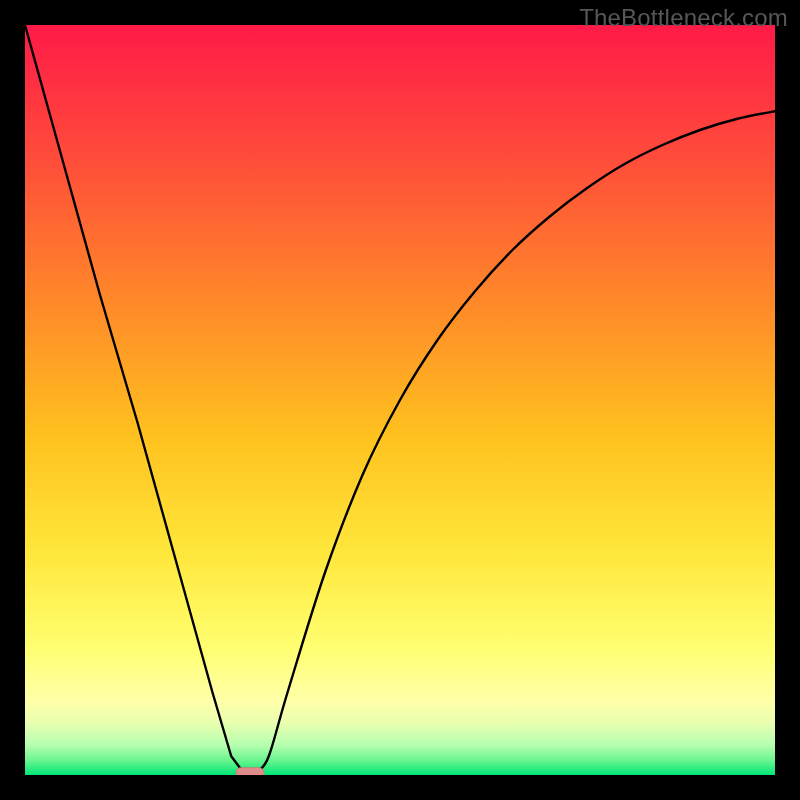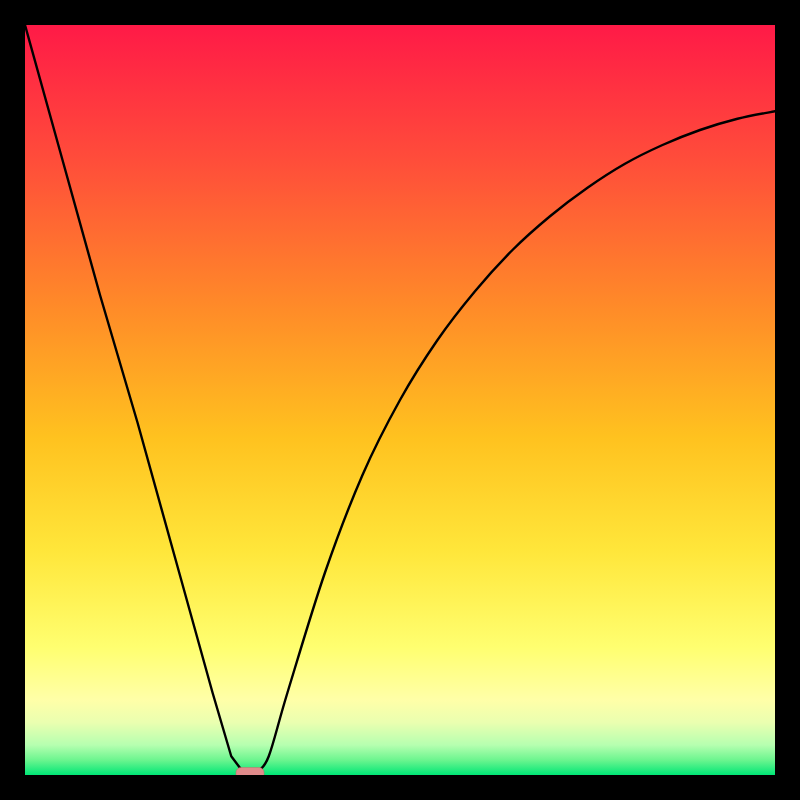--- a/index.html
+++ b/index.html
@@ -58,13 +58,14 @@
           <stop offset="96%" stop-color="#b6ffb0"></stop>
           <stop offset="98%" stop-color="#6cf58f"></stop>
           <stop offset="100%" stop-color="#00e676"></stop>
         </linearGradient>
       </defs>
       <rect x="0" y="0" width="750" height="750" fill="url(#bg)"></rect>
       <path id="curvePath" d="M 0.00 0.00 L 37.50 135.00 L 75.00 270.00 L 112.50 397.50 L 150.00 532.50 L 187.50 667.50 L 206.25 731.25 L 217.50 746.25 L 225.00 748.50 M 225.00 748.50 C 226.25 748.13 229.38 749.13 232.50 746.25 C 235.63 743.38 238.75 744.38 243.75 731.25 C 248.75 718.13 253.13 698.13 262.50 667.50 C 271.88 636.88 287.50 583.75 300.00 547.50 C 312.50 511.25 325.00 478.75 337.50 450.00 C 350.00 421.25 362.50 397.50 375.00 375.00 C 387.50 352.50 400.00 333.13 412.50 315.00 C 425.00 296.88 437.50 281.25 450.00 266.25 C 462.50 251.25 475.00 237.50 487.50 225.00 C 500.00 212.50 512.50 201.62 525.00 191.25 C 537.50 180.88 550.00 171.50 562.50 162.75 C 575.00 154.00 587.50 145.88 600.00 138.75 C 612.50 131.62 625.00 125.63 637.50 120.00 C 650.00 114.38 662.50 109.38 675.00 105.00 C 687.50 100.63 700.00 96.88 712.50 93.75 C 725.00 90.63 743.75 87.50 750.00 86.25 " fill="none" stroke="#000" stroke-width="2.4" stroke-linejoin="round" stroke-linecap="round"></path>
       <rect id="markerRect" rx="5" ry="5" fill="#e08b8b" stroke="#c46a6a" stroke-width="0.5" x="211.00" y="742.50" width="28" height="12"></rect>
     </svg>
   </div>
+  <div class="watermark">TheBottleneck.com</div>
 </div>
 
 </body></html>

